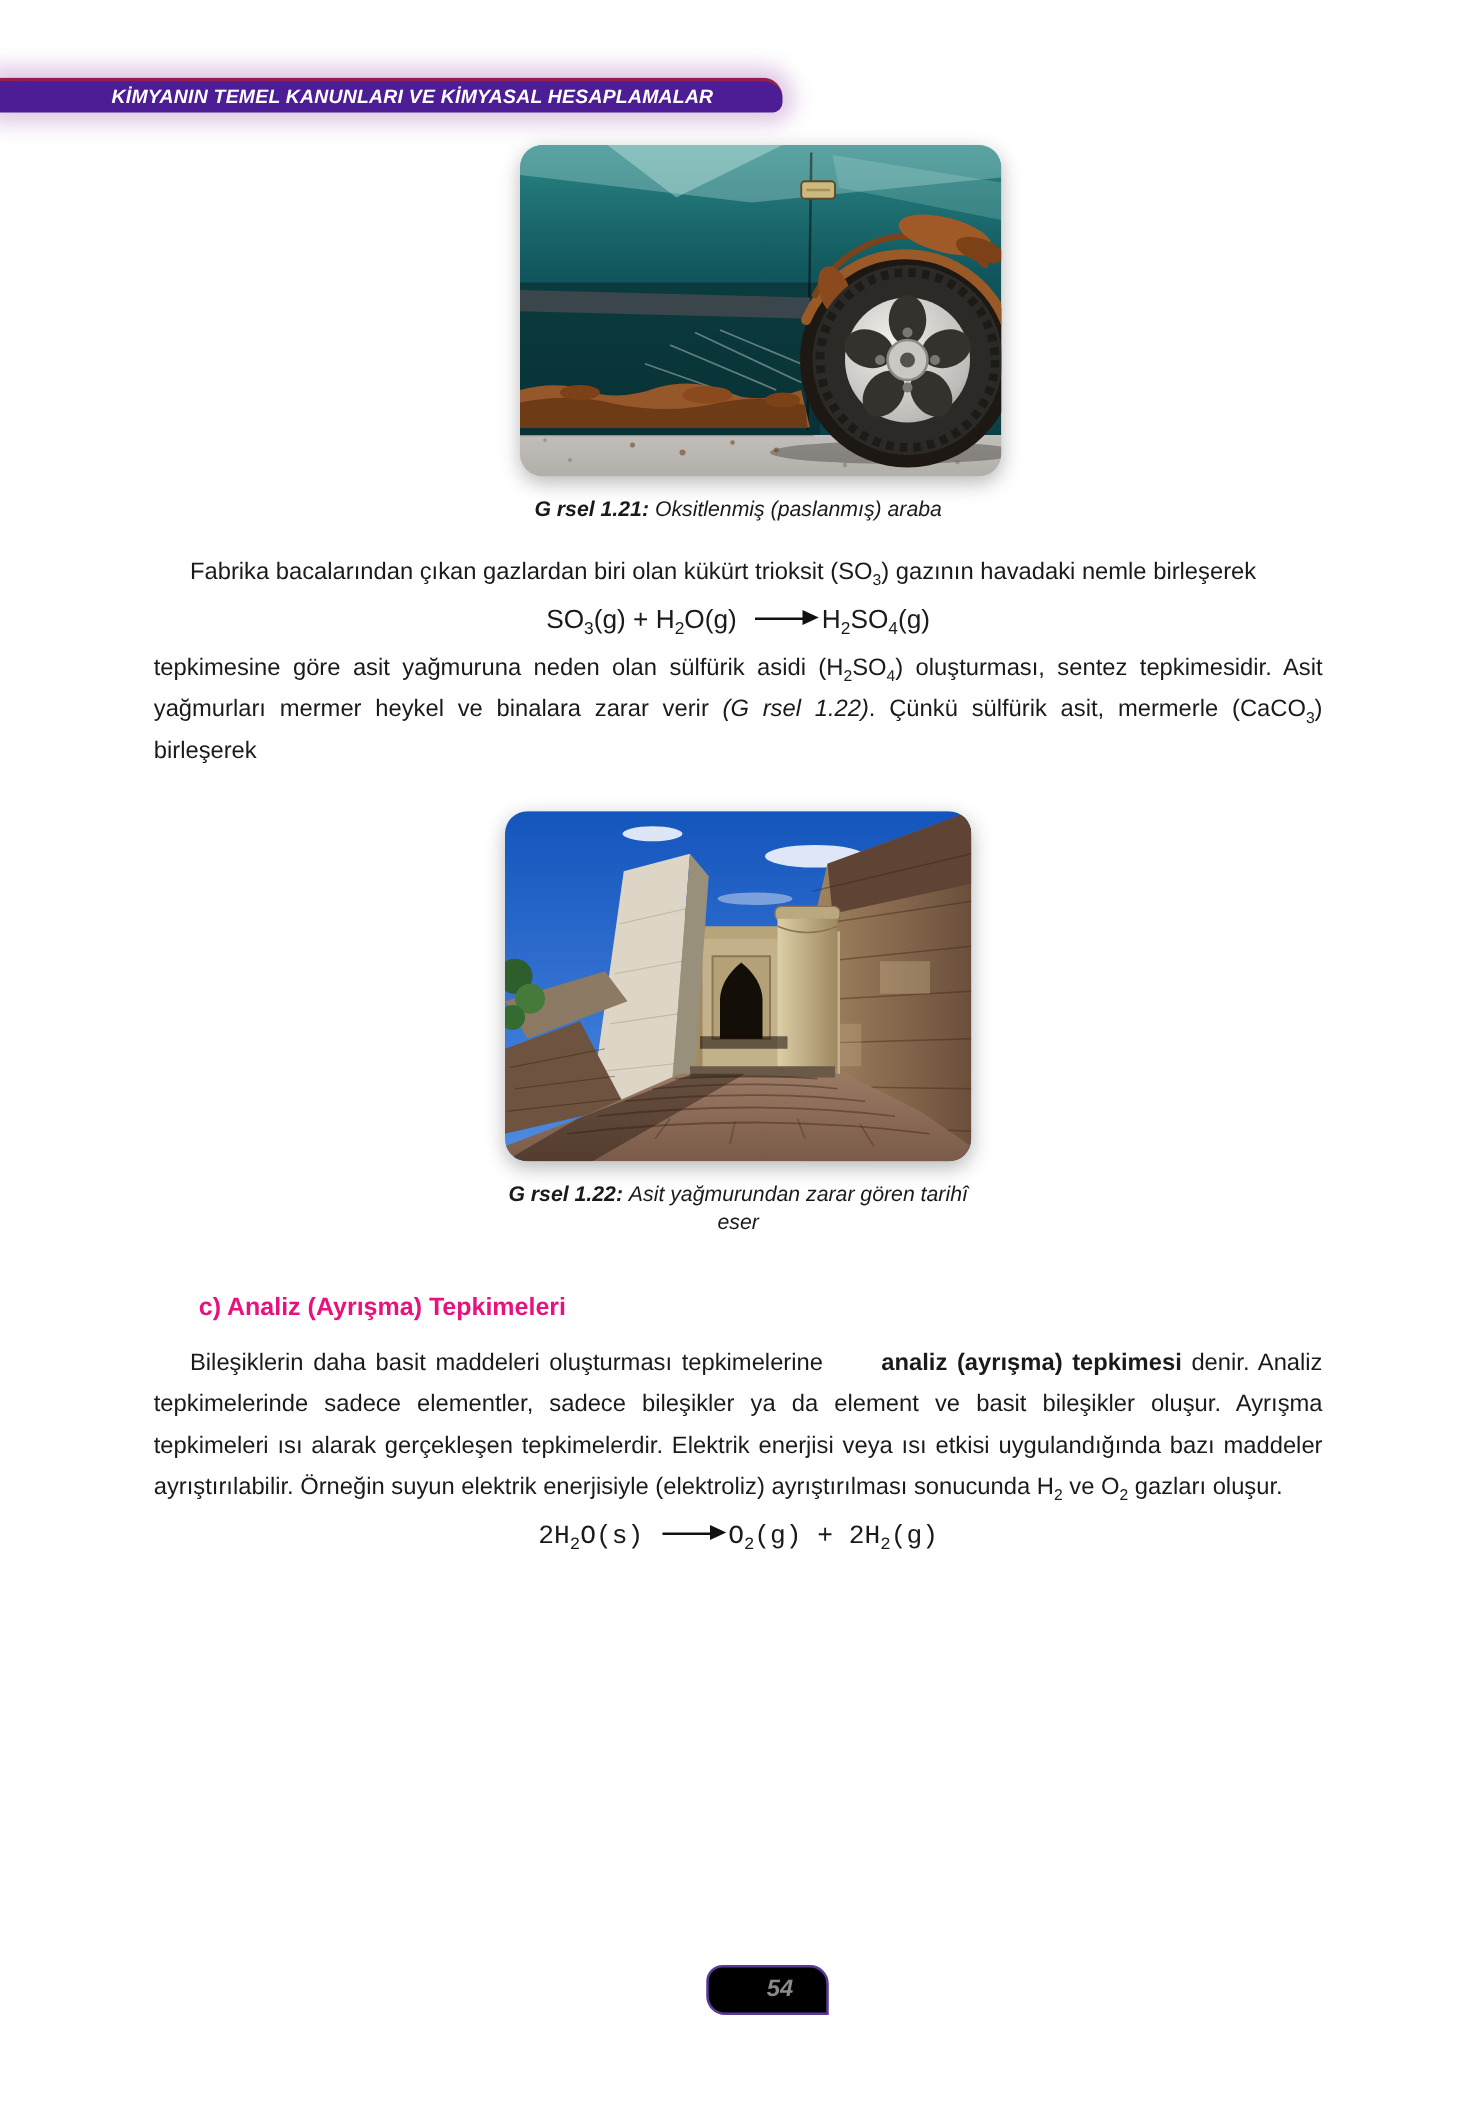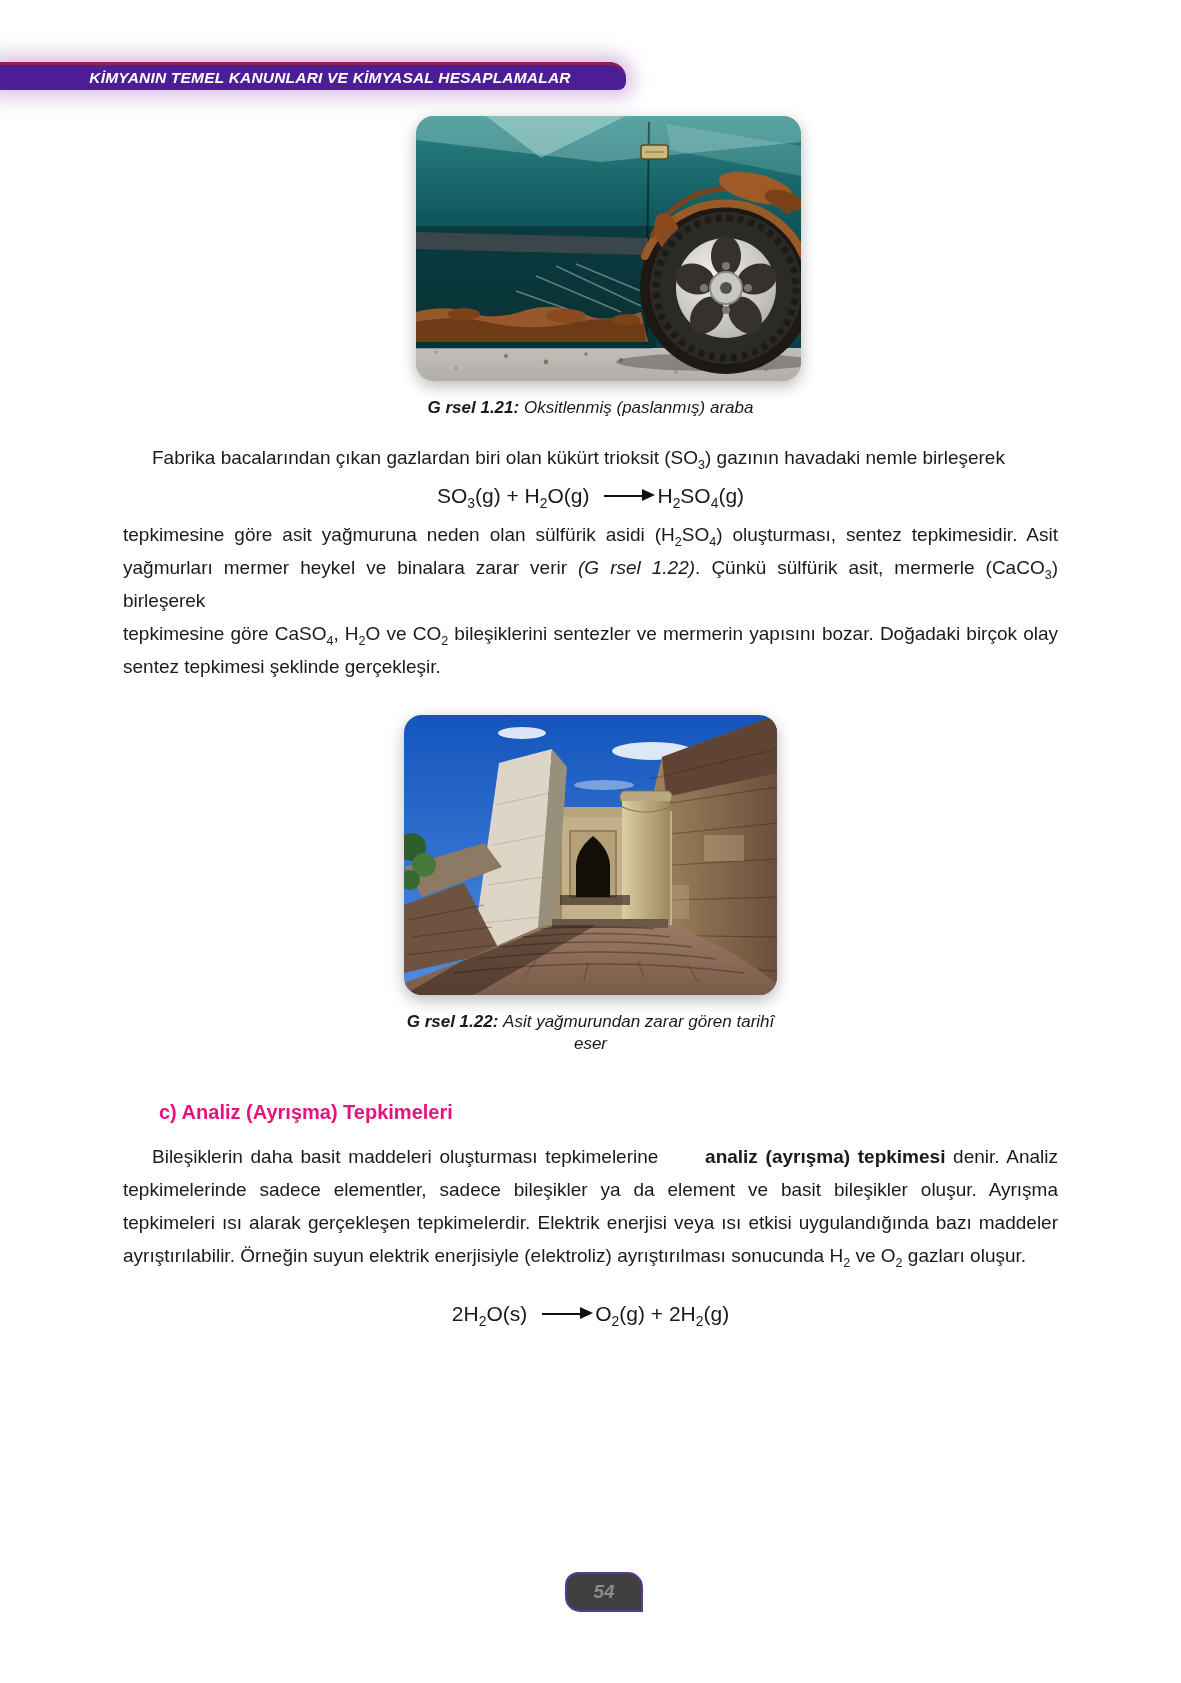--- a/index.html
+++ b/index.html
@@ -71,27 +71,27 @@
   
   .section-heading{
     color:#e8117d;font-weight:bold;font-size:20px;
     margin:46px 0 16px 36px;
   }
   
   .page-num-box{
     position:absolute;left:565px;top:1572px;width:74px;height:36px;
     border:2.5px solid #5b3a96;
     border-radius:13px 15px 0 15px;
-    background:#404040;
-    display:flex;align-items:center;justify-content:center;
+    background:#000000;
+    display:flex;align-items:center;justify-content:center;padding-left:20px;
   }
   .page-num{
     font-size:19px;font-weight:bold;font-style:italic;color:#8a8a8a;
   }
-  .mt8{margin-top:22px;}
+  .mt8{margin-top:4px;font-family:Liberation Mono, monospace;}
   .mt22{margin-top:22px;}
 </style>
 </head>
 <body>
 
 <div class="page">
 
   <div class="banner">
     <span class="banner-label">KİMYANIN TEMEL KANUNLARI VE KİMYASAL HESAPLAMALAR</span>
   </div>
@@ -189,21 +189,20 @@
       <figcaption class="caption"><span class="bdit">G rsel 1.21: </span><span class="it">Oksitlenmiş (paslanmış) araba</span></figcaption>
     </figure>
 
     <p class="para indent mt22"><span>Fabrika bacalarından çıkan gazlardan biri olan kükürt trioksit (SO</span><sub>3</sub><span>) gazının havadaki nemle birleşerek</span></p>
 
     <div class="equation"><span>SO</span><sub>3</sub><span>(g) + H</span><sub>2</sub><span>O(g)</span><span class="eq-arrow"></span><span>H</span><sub>2</sub><span>SO</span><sub>4</sub><span>(g)</span></div>
 
     <p class="para"><span>tepkimesine göre asit yağmuruna neden olan sülfürik asidi (H</span><sub>2</sub><span>SO</span><sub>4</sub><span>) oluşturması, sentez tepkimesidir. Asit yağmurları mermer heykel ve binalara zarar verir </span><span class="it">(G rsel 1.22)</span><span>. Çünkü sülfürik asit, mermerle (CaCO</span><sub>3</sub><span>) birleşerek</span></p>
 
 
-    <p class="para"><span>tepkimesine göre CaSO</span><sub>4</sub><span>, H</span><sub>2</sub><span>O ve CO</span><sub>2</sub><span> bileşiklerini sentezler ve mermerin yapısını bozar. Doğadaki birçok olay sentez tepkimesi şeklinde gerçekleşir.</span></p>
 
     <figure class="figure fig2">
       <svg class="photo" width="373" height="280" viewBox="0 0 373 280" aria-hidden="true">
         <defs>
           <linearGradient id="sky" x1="0" y1="0" x2="0" y2="1">
             <stop offset="0" stop-color="#1455bd"></stop>
             <stop offset="1" stop-color="#4f8ce2"></stop>
           </linearGradient>
           <linearGradient id="rwall" x1="0" y1="0" x2="1" y2="0">
             <stop offset="0" stop-color="#a88a64"></stop>

